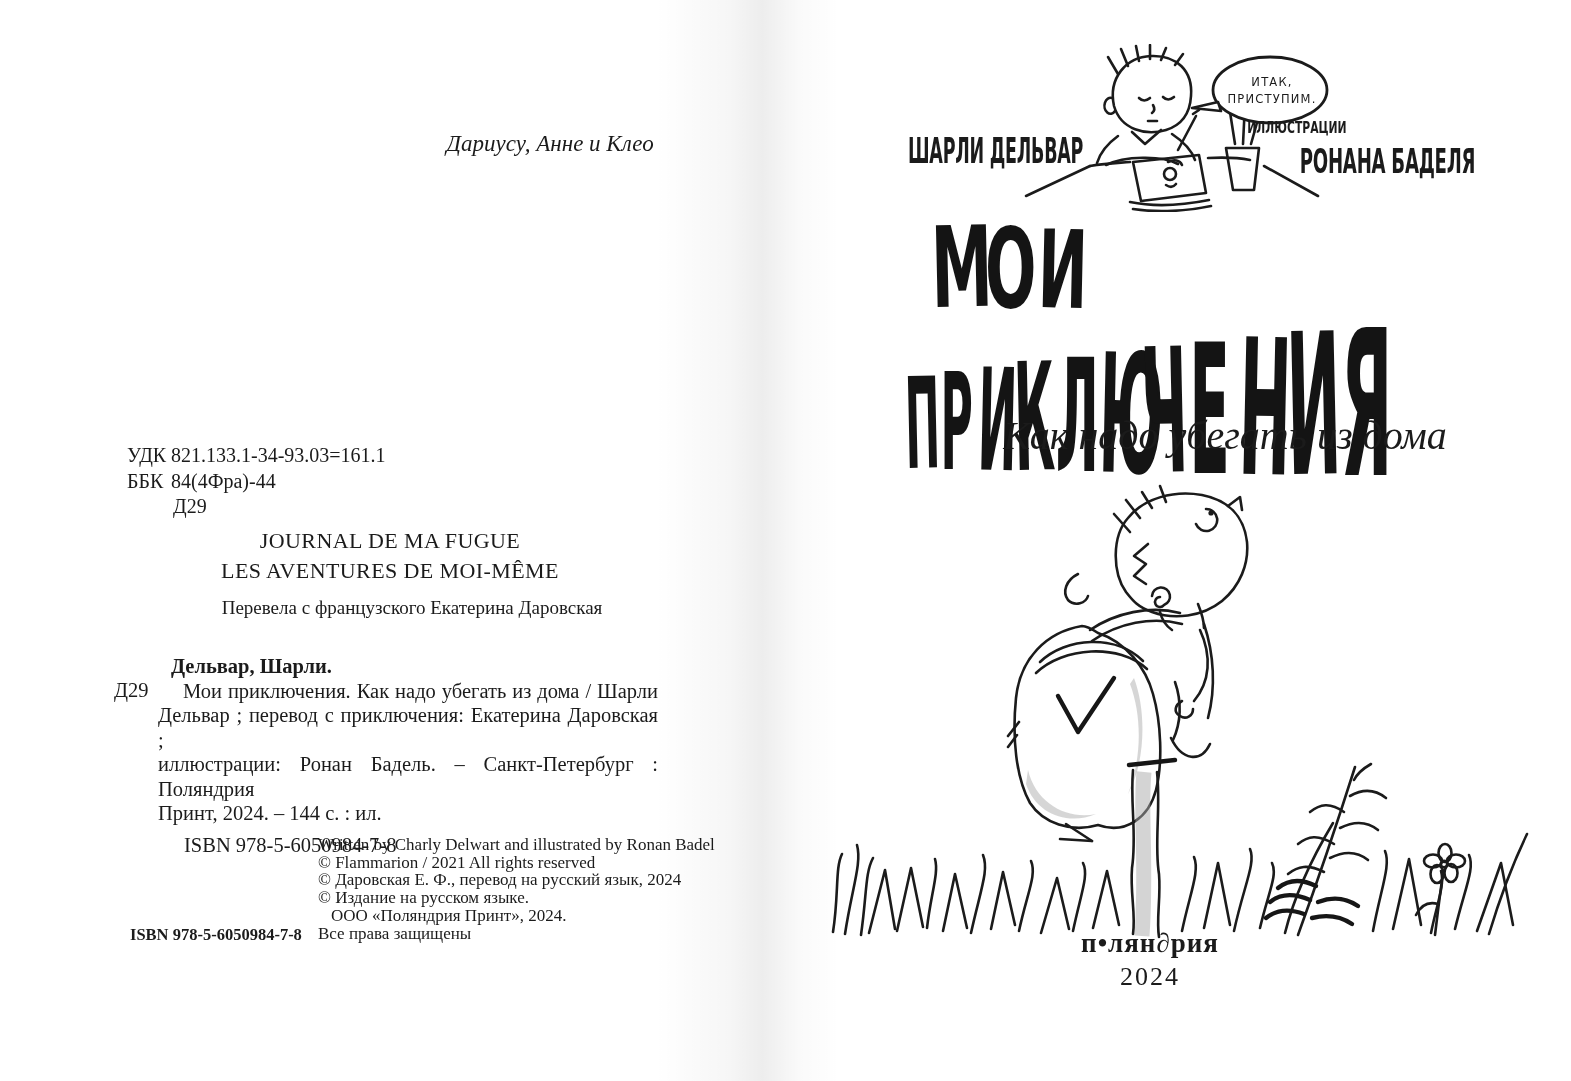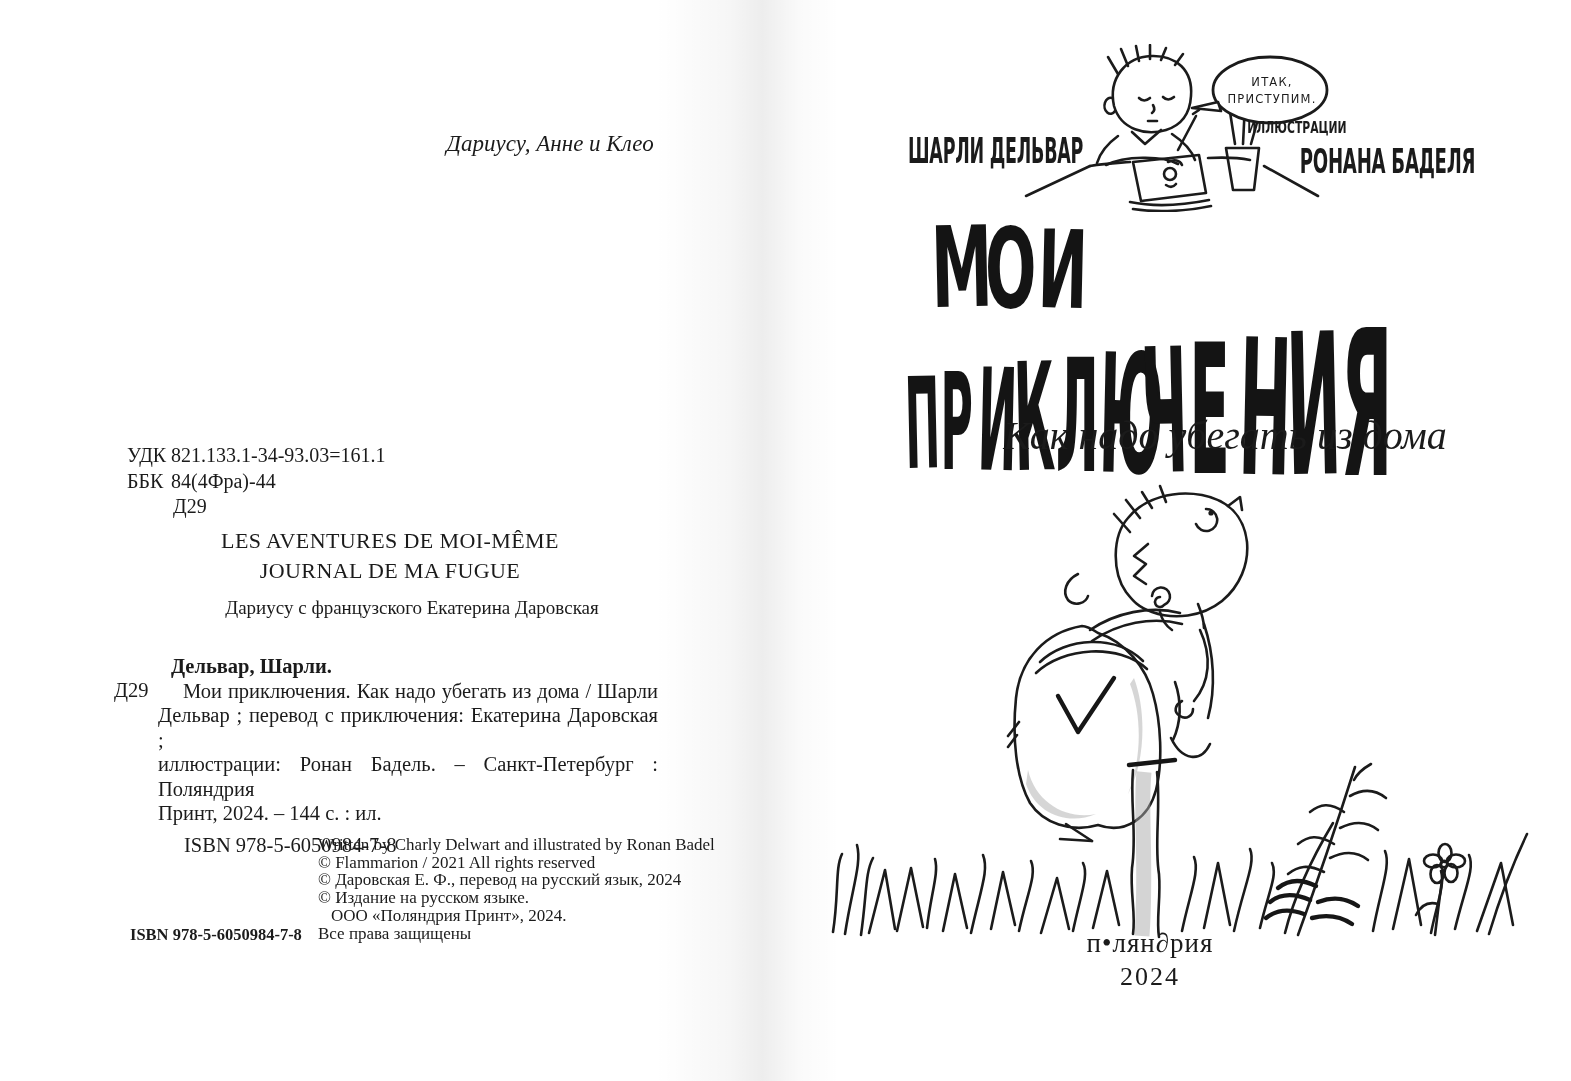--- a/index.html
+++ b/index.html
@@ -32,21 +32,21 @@
   .isbn-footer{left:130px;top:925px;font-size:16.5px;font-weight:bold;}
   
   .author-name{left:908px;top:131px;font-size:35px;}
   .author-name .cond{transform:scaleX(.5);}
   .illu-block{left:1228px;top:120px;width:184px;text-align:left;line-height:1;}
   .illu-label .cond{transform:scaleX(.72);transform-origin:center;font-size:15px;letter-spacing:0;}
   .illu-name{margin-top:9px;}
   .illu-name .cond{transform:scaleX(.55);transform-origin:center;font-size:33px;}
   .subtitle{left:930px;top:412px;width:500px;font-size:40px;text-align:center;padding-left:45px;}
   .publisher{left:1000px;top:928px;width:300px;text-align:center;}
-  .publisher .logo{font-size:27px;font-weight:normal;letter-spacing:1px;}
+  .publisher .logo{font-size:27px;font-weight:bold;letter-spacing:1px;}
   .publisher .year{font-size:26px;letter-spacing:2px;margin-top:3px;}
   
   svg .ln{fill:none;stroke:#1b1b1b;stroke-width:2.6;stroke-linecap:round;stroke-linejoin:round;}
   svg .lnb{fill:none;stroke:#161616;stroke-width:4.4;stroke-linecap:round;stroke-linejoin:round;}
   svg .shade{fill:#9e9e9e;opacity:.42;stroke:none;}
   svg .bubble-txt{font-family:"DejaVu Sans",sans-serif;font-size:11.5px;letter-spacing:1.2px;
                   fill:#1b1b1b;text-anchor:middle;}
   svg .flag-letter{font-family:"DejaVu Sans",sans-serif;font-weight:bold;fill:#141414;}
 </style>
 </head>
@@ -62,25 +62,25 @@
     <div>
       <span class="lbl">УДК</span><span>821.133.1-34-93.03=161.1</span>
     </div>
     <div>
       <span class="lbl">ББК</span><span>84(4Фра)-44</span>
     </div>
     <div class="sign">Д29</div>
   </div>
 
   <div class="abs orig-title">
+    <div>JOURNAL DE MA FUGUE</div>
     <div>LES AVENTURES DE MOI-MÊME</div>
-    <div>JOURNAL DE MA FUGUE</div>
-  </div>
-
-  <div class="abs translator">Дариусу с французского Екатерина Даровская</div>
+  </div>
+
+  <div class="abs translator">Перевела с французского Екатерина Даровская</div>
 
   <div class="abs code29">Д29</div>
 
   <div class="abs catalog">
     <div class="head">Дельвар, Шарли.</div>
     <div class="l1 just">Мои приключения. Как надо убегать из дома / Шарли</div>
     <div class="just">Дельвар ; перевод с приключения: Екатерина Даровская ;</div>
     <div class="just">иллюстрации: Ронан Бадель. – Санкт-Петербург : Поляндрия</div>
     <div>Принт, 2024. – 144 с. : ил.</div>
     <div class="isbn">ISBN 978-5-6050984-7-8</div>

